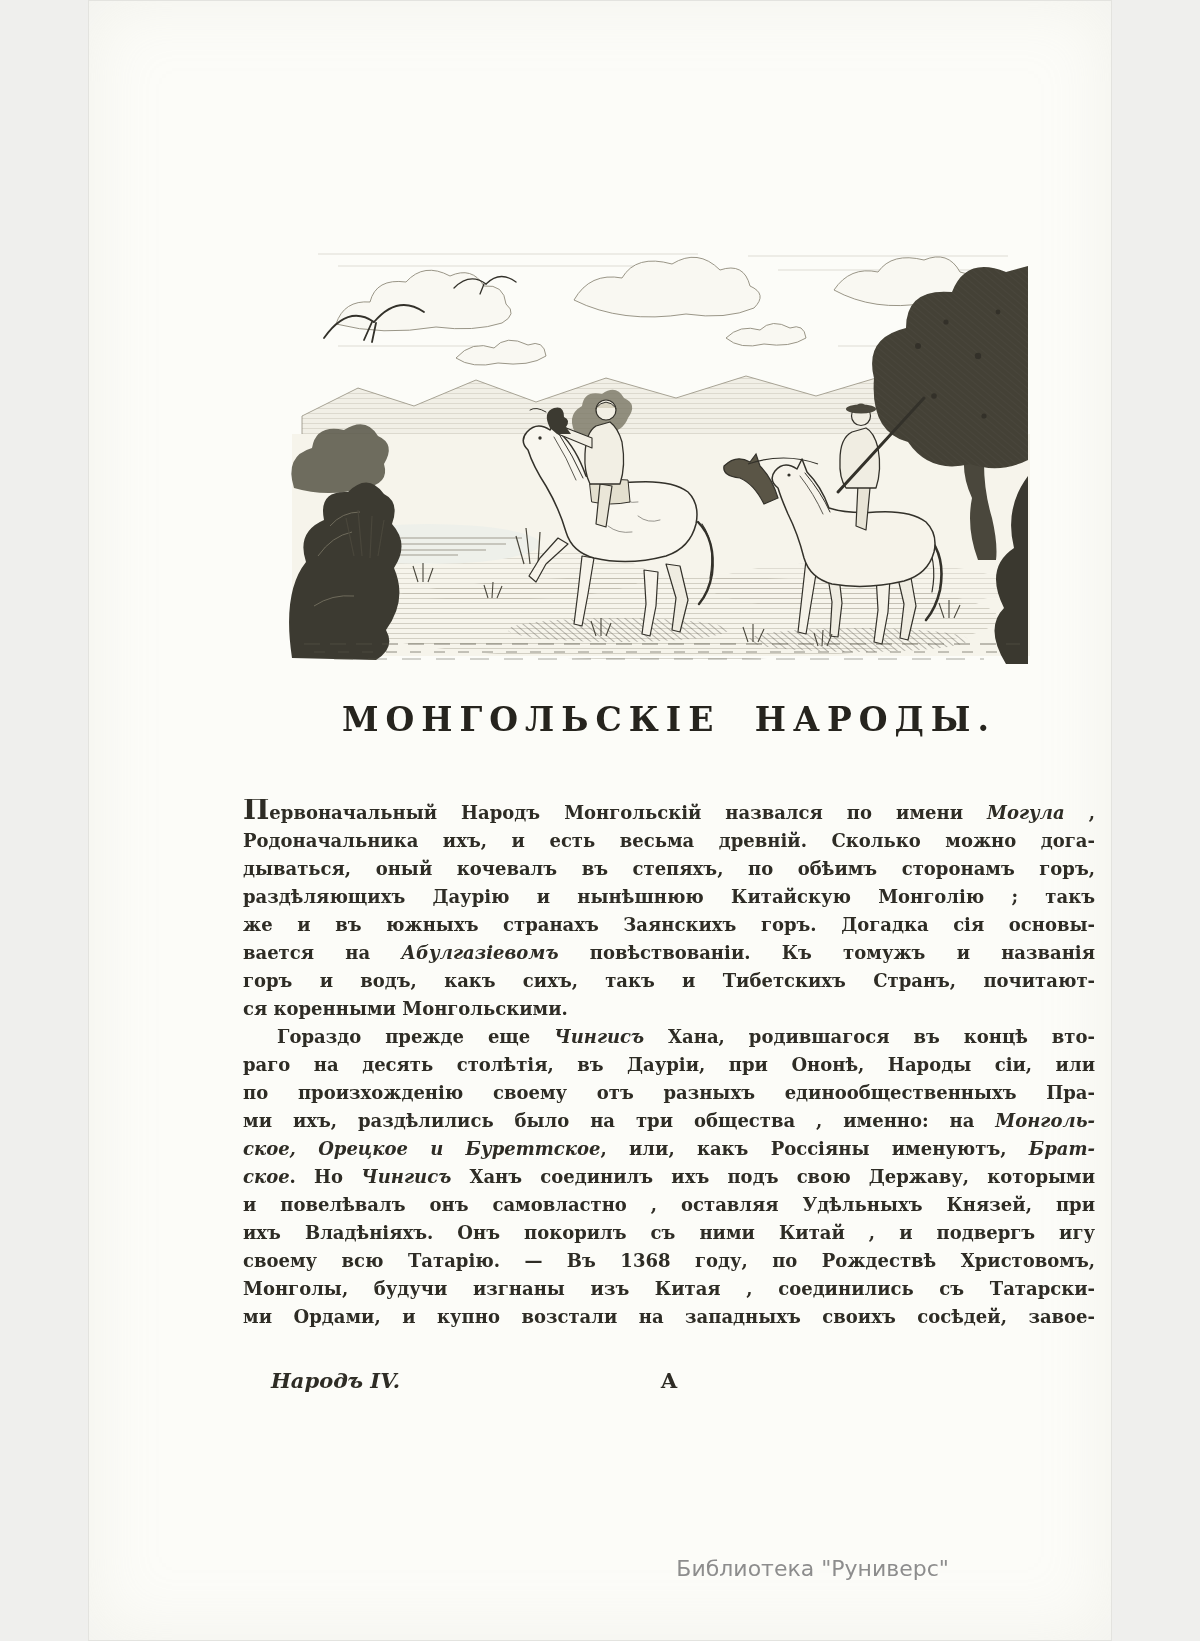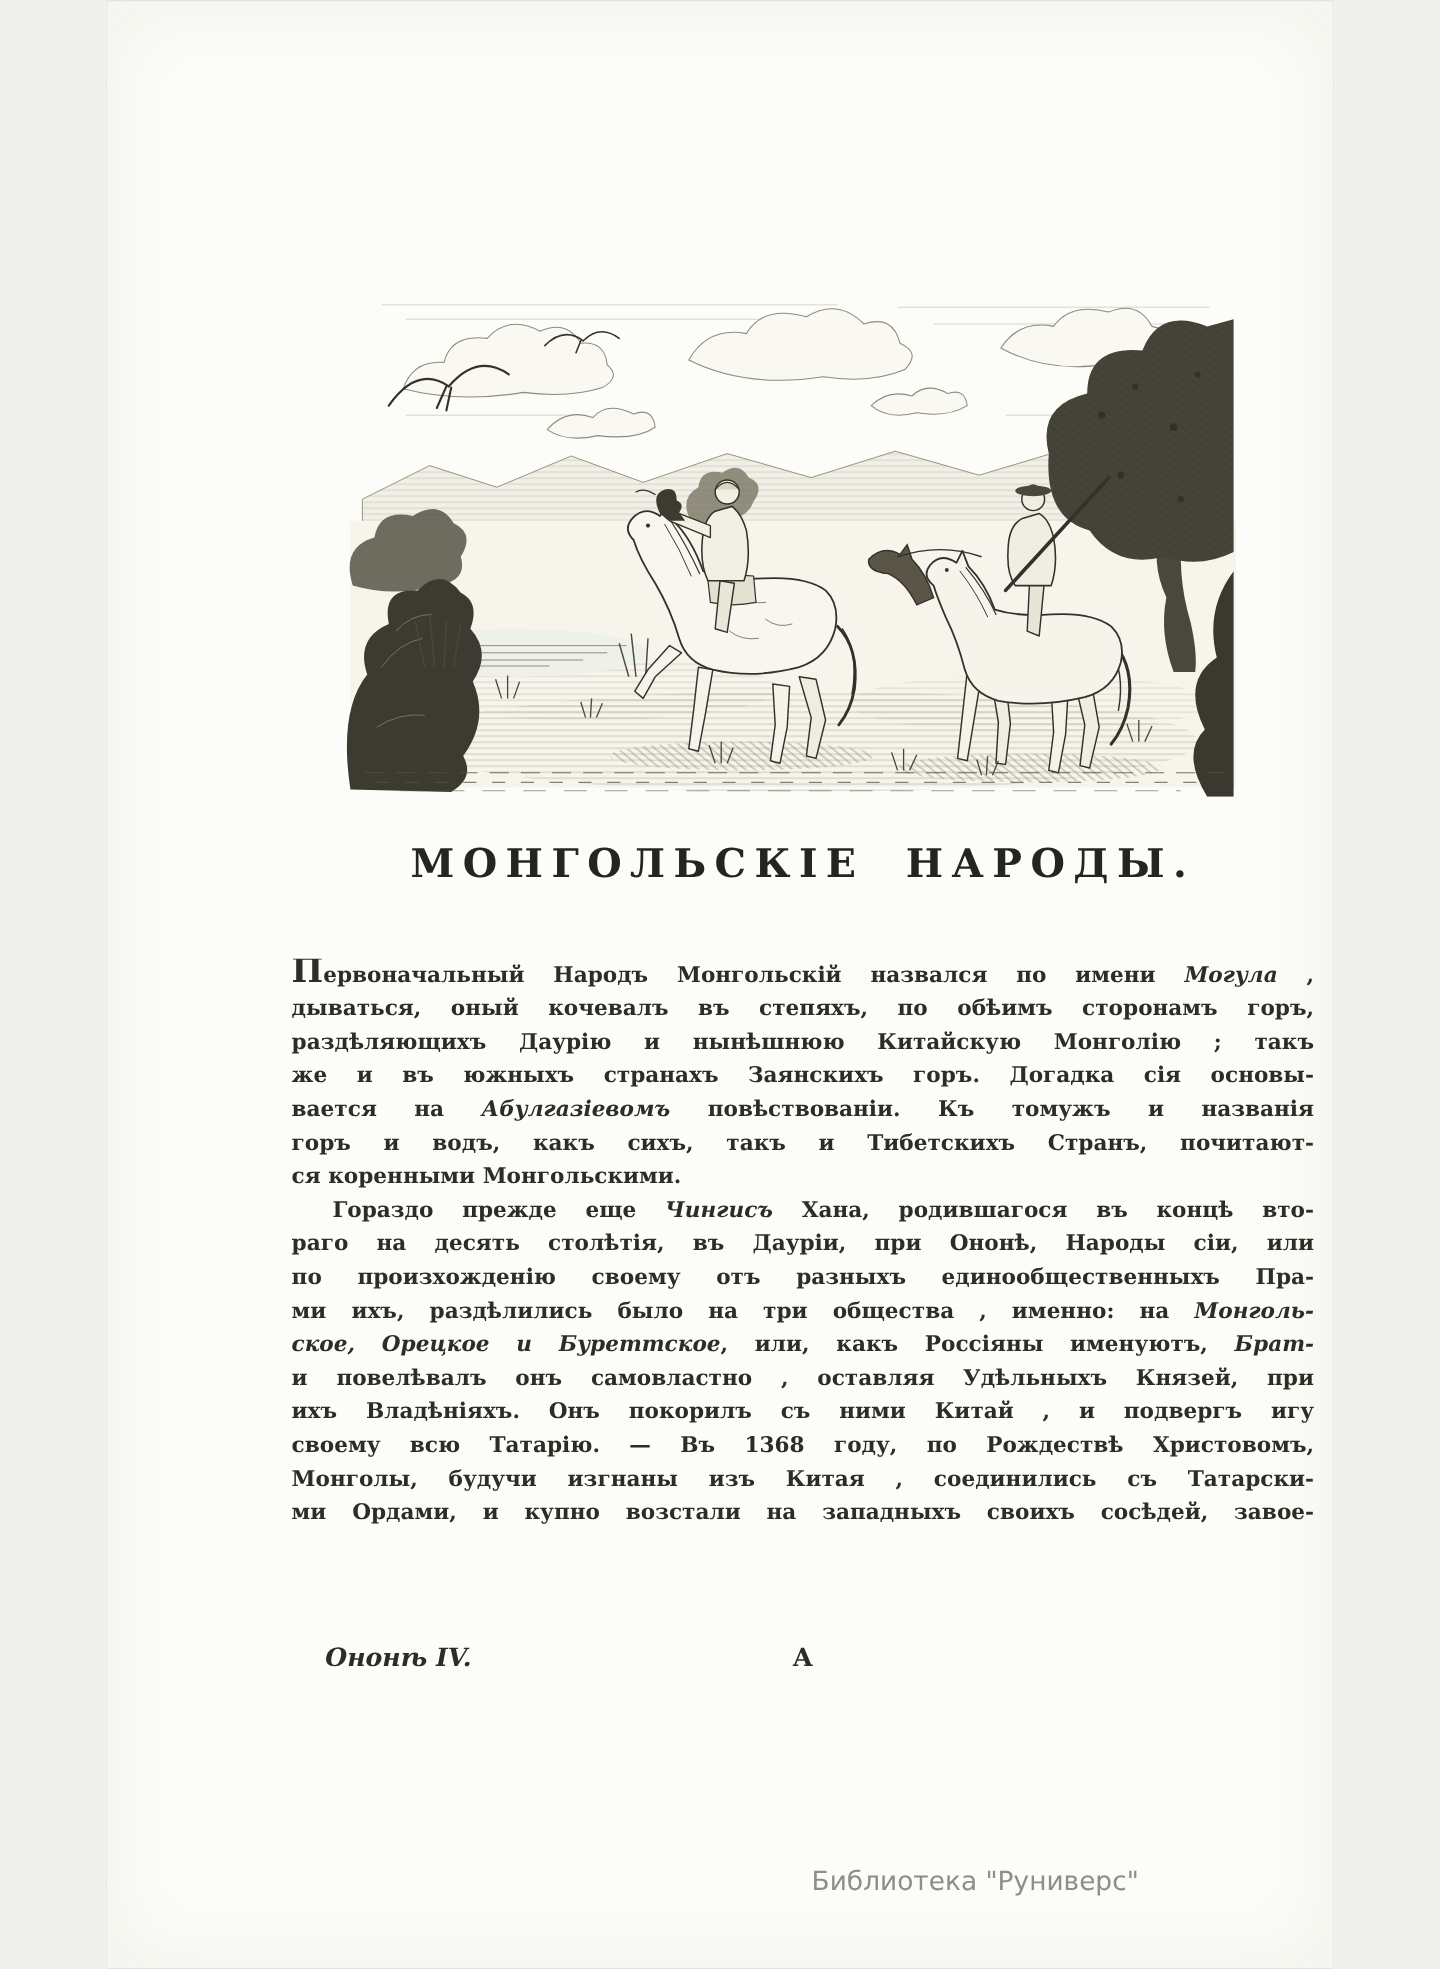--- a/index.html
+++ b/index.html
@@ -226,41 +226,43 @@
         <path d="M56,433 H706" stroke-dasharray="19 15" opacity="0.55"></path>
       </g>
     </svg>
   </div>
 
   <h1 class="title">МОНГОЛЬСКІЕ НАРОДЫ.</h1>
 
   <div class="body">
       <div>
         <div class="line dropline"><span>Первоначальный Народъ Монгольскій назвался по имени </span><span class="it">Могула</span><span> ,</span></div>
+        <div class="line"><span>Родоначальника ихъ, и есть весьма древній.  Сколько можно дога-</span></div>
         <div class="line"><span>дываться, оный кочевалъ въ степяхъ, по обѣимъ сторонамъ горъ,</span></div>
         <div class="line"><span>раздѣляющихъ Даурію и нынѣшнюю Китайскую Монголію ; такъ</span></div>
         <div class="line"><span>же и въ южныхъ странахъ Заянскихъ горъ.  Догадка сія основы-</span></div>
         <div class="line"><span>вается на </span><span class="it">Абулгазіевомъ</span><span> повѣствованіи.  Къ томужъ и названія</span></div>
         <div class="line"><span>горъ и водъ, какъ сихъ, такъ и Тибетскихъ Странъ, почитают-</span></div>
         <div class="line noflush"><span>ся коренными Монгольскими.</span></div>
       </div>
       <div>
         <div class="line ind"><span>Гораздо прежде еще </span><span class="it">Чингисъ</span><span> Хана, родившагося въ концѣ вто-</span></div>
         <div class="line"><span>раго на десять столѣтія, въ Дауріи, при Ононѣ, Народы сіи, или</span></div>
         <div class="line"><span>по произхожденію своему отъ разныхъ единообщественныхъ Пра-</span></div>
         <div class="line"><span>ми ихъ, раздѣлились было на три общества , именно: на </span><span class="it">Монголь-</span></div>
         <div class="line"><span class="it">ское, Орецкое и Буреттское</span><span>, или, какъ Россіяны именуютъ, </span><span class="it">Брат-</span></div>
+        <div class="line"><span class="it">ское</span><span>.  Но </span><span class="it">Чингисъ</span><span> Ханъ соединилъ ихъ подъ свою Державу, которыми</span></div>
         <div class="line"><span>и повелѣвалъ онъ самовластно , оставляя Удѣльныхъ Князей, при</span></div>
         <div class="line"><span>ихъ Владѣніяхъ.  Онъ покорилъ съ ними Китай , и подвергъ игу</span></div>
         <div class="line"><span>своему всю Татарію. — Въ 1368 году, по Рождествѣ Христовомъ,</span></div>
         <div class="line"><span>Монголы, будучи изгнаны изъ Китая , соединились съ Татарски-</span></div>
         <div class="line"><span>ми Ордами, и купно возстали на западныхъ своихъ сосѣдей, завое-</span></div>
       </div>
     </div>
 
   <div class="footer">
-    <span class="part">Ононѣ IV.</span>
+    <span class="part">Народъ IV.</span>
     <span class="sig">А</span>
   </div>
 
   <div class="watermark">Библиотека "Руниверс"</div>
 
 </div>
 
 </body></html>

